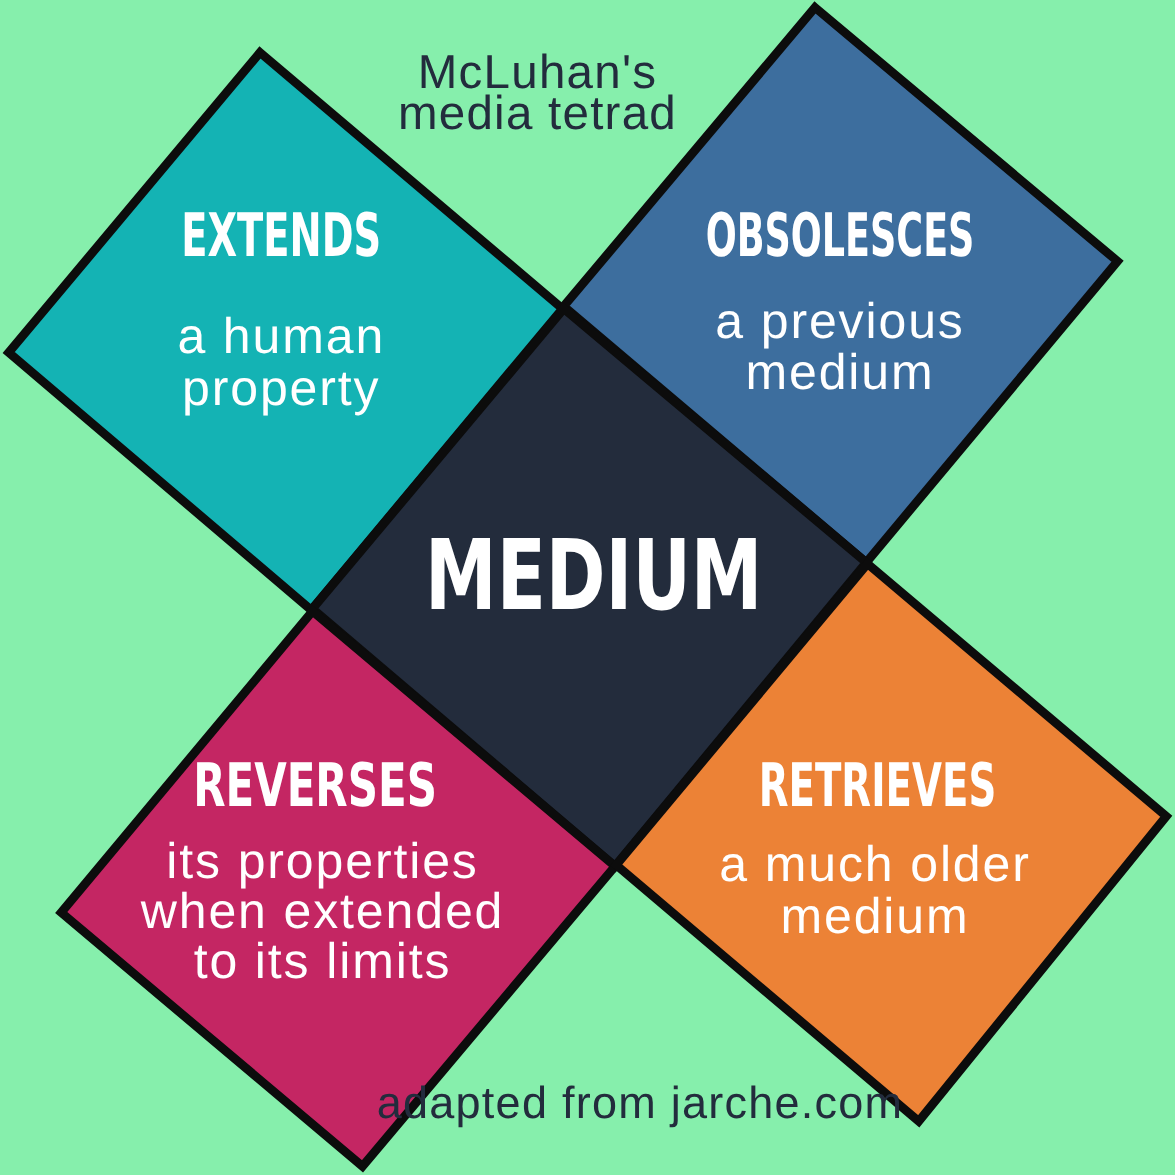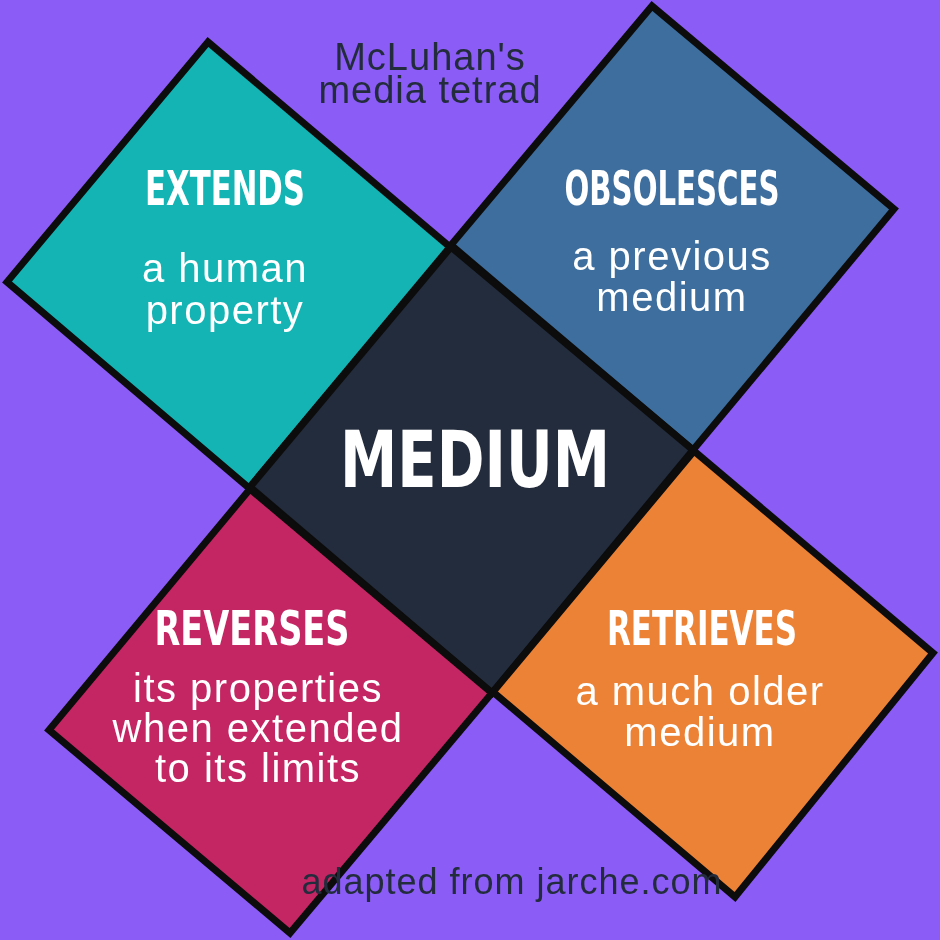--- a/index.html
+++ b/index.html
@@ -7,21 +7,21 @@
     padding: 0;
     background: #ffffff;
     width: 940px;
     height: 940px;
     overflow: hidden;
   }
   .stage {
     position: relative;
     width: 940px;
     height: 940px;
-    background: #8b5cf6;
+    background: #86efac;
     text-align: center;
   }
   svg { display: block; }
   .diamond {
     stroke: #0c0c0c;
     stroke-width: 7;
     stroke-linejoin: miter;
   }
   .heading-text {
     font-family: "DejaVu Sans", sans-serif;

